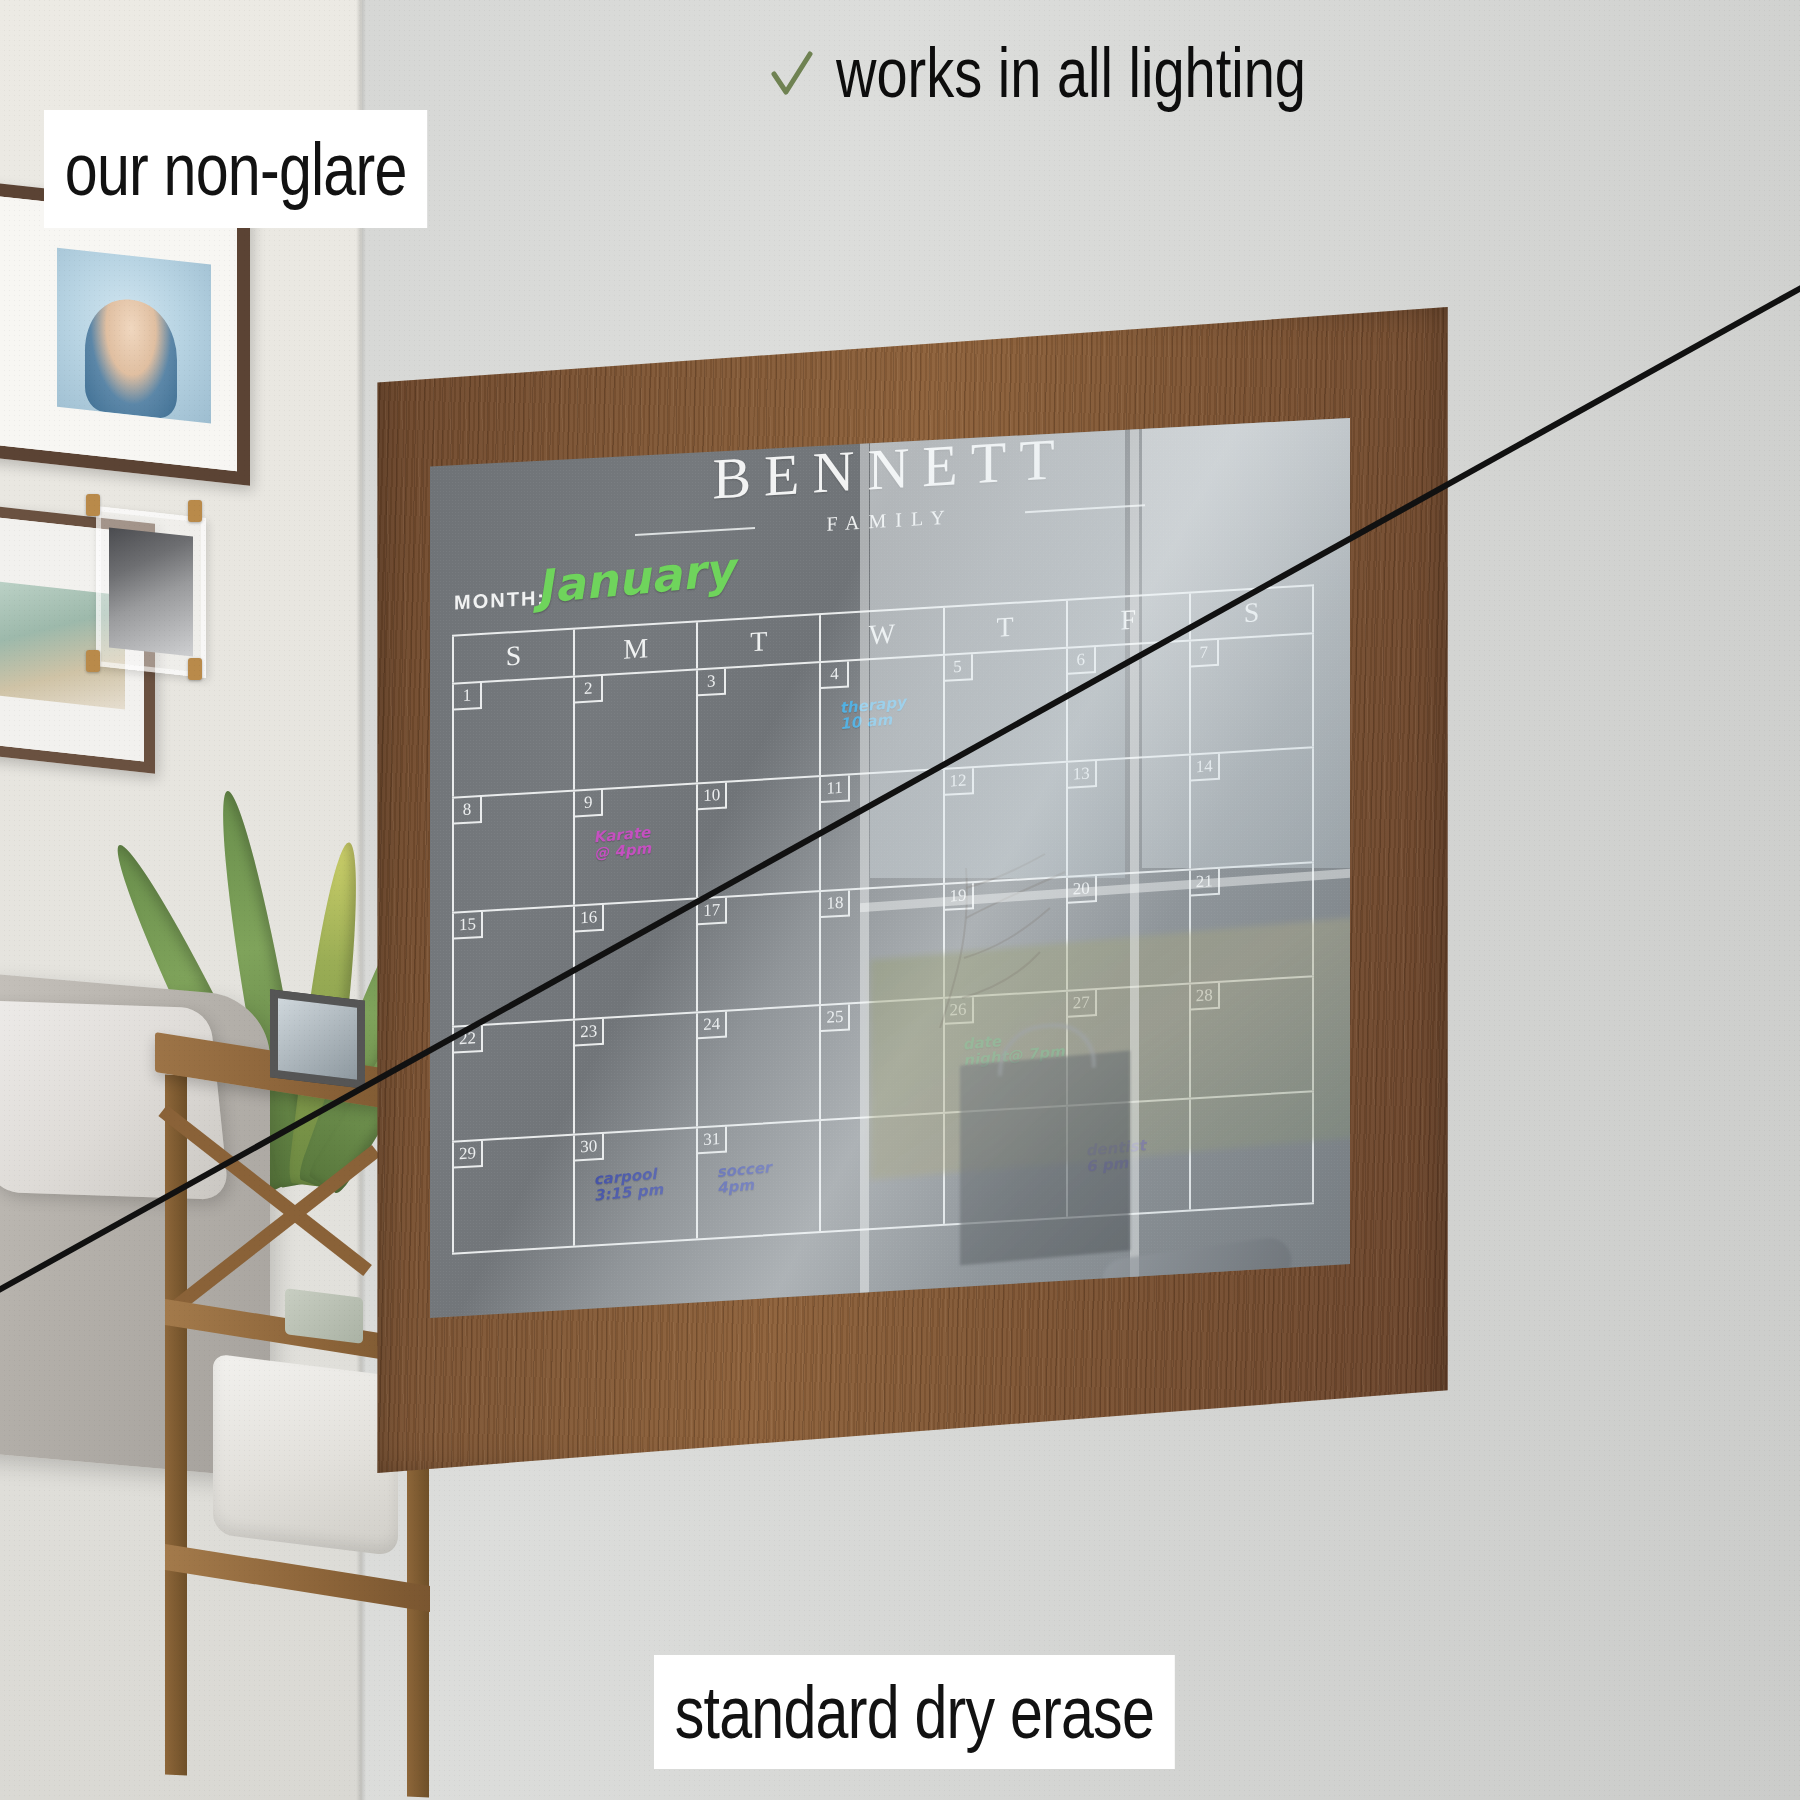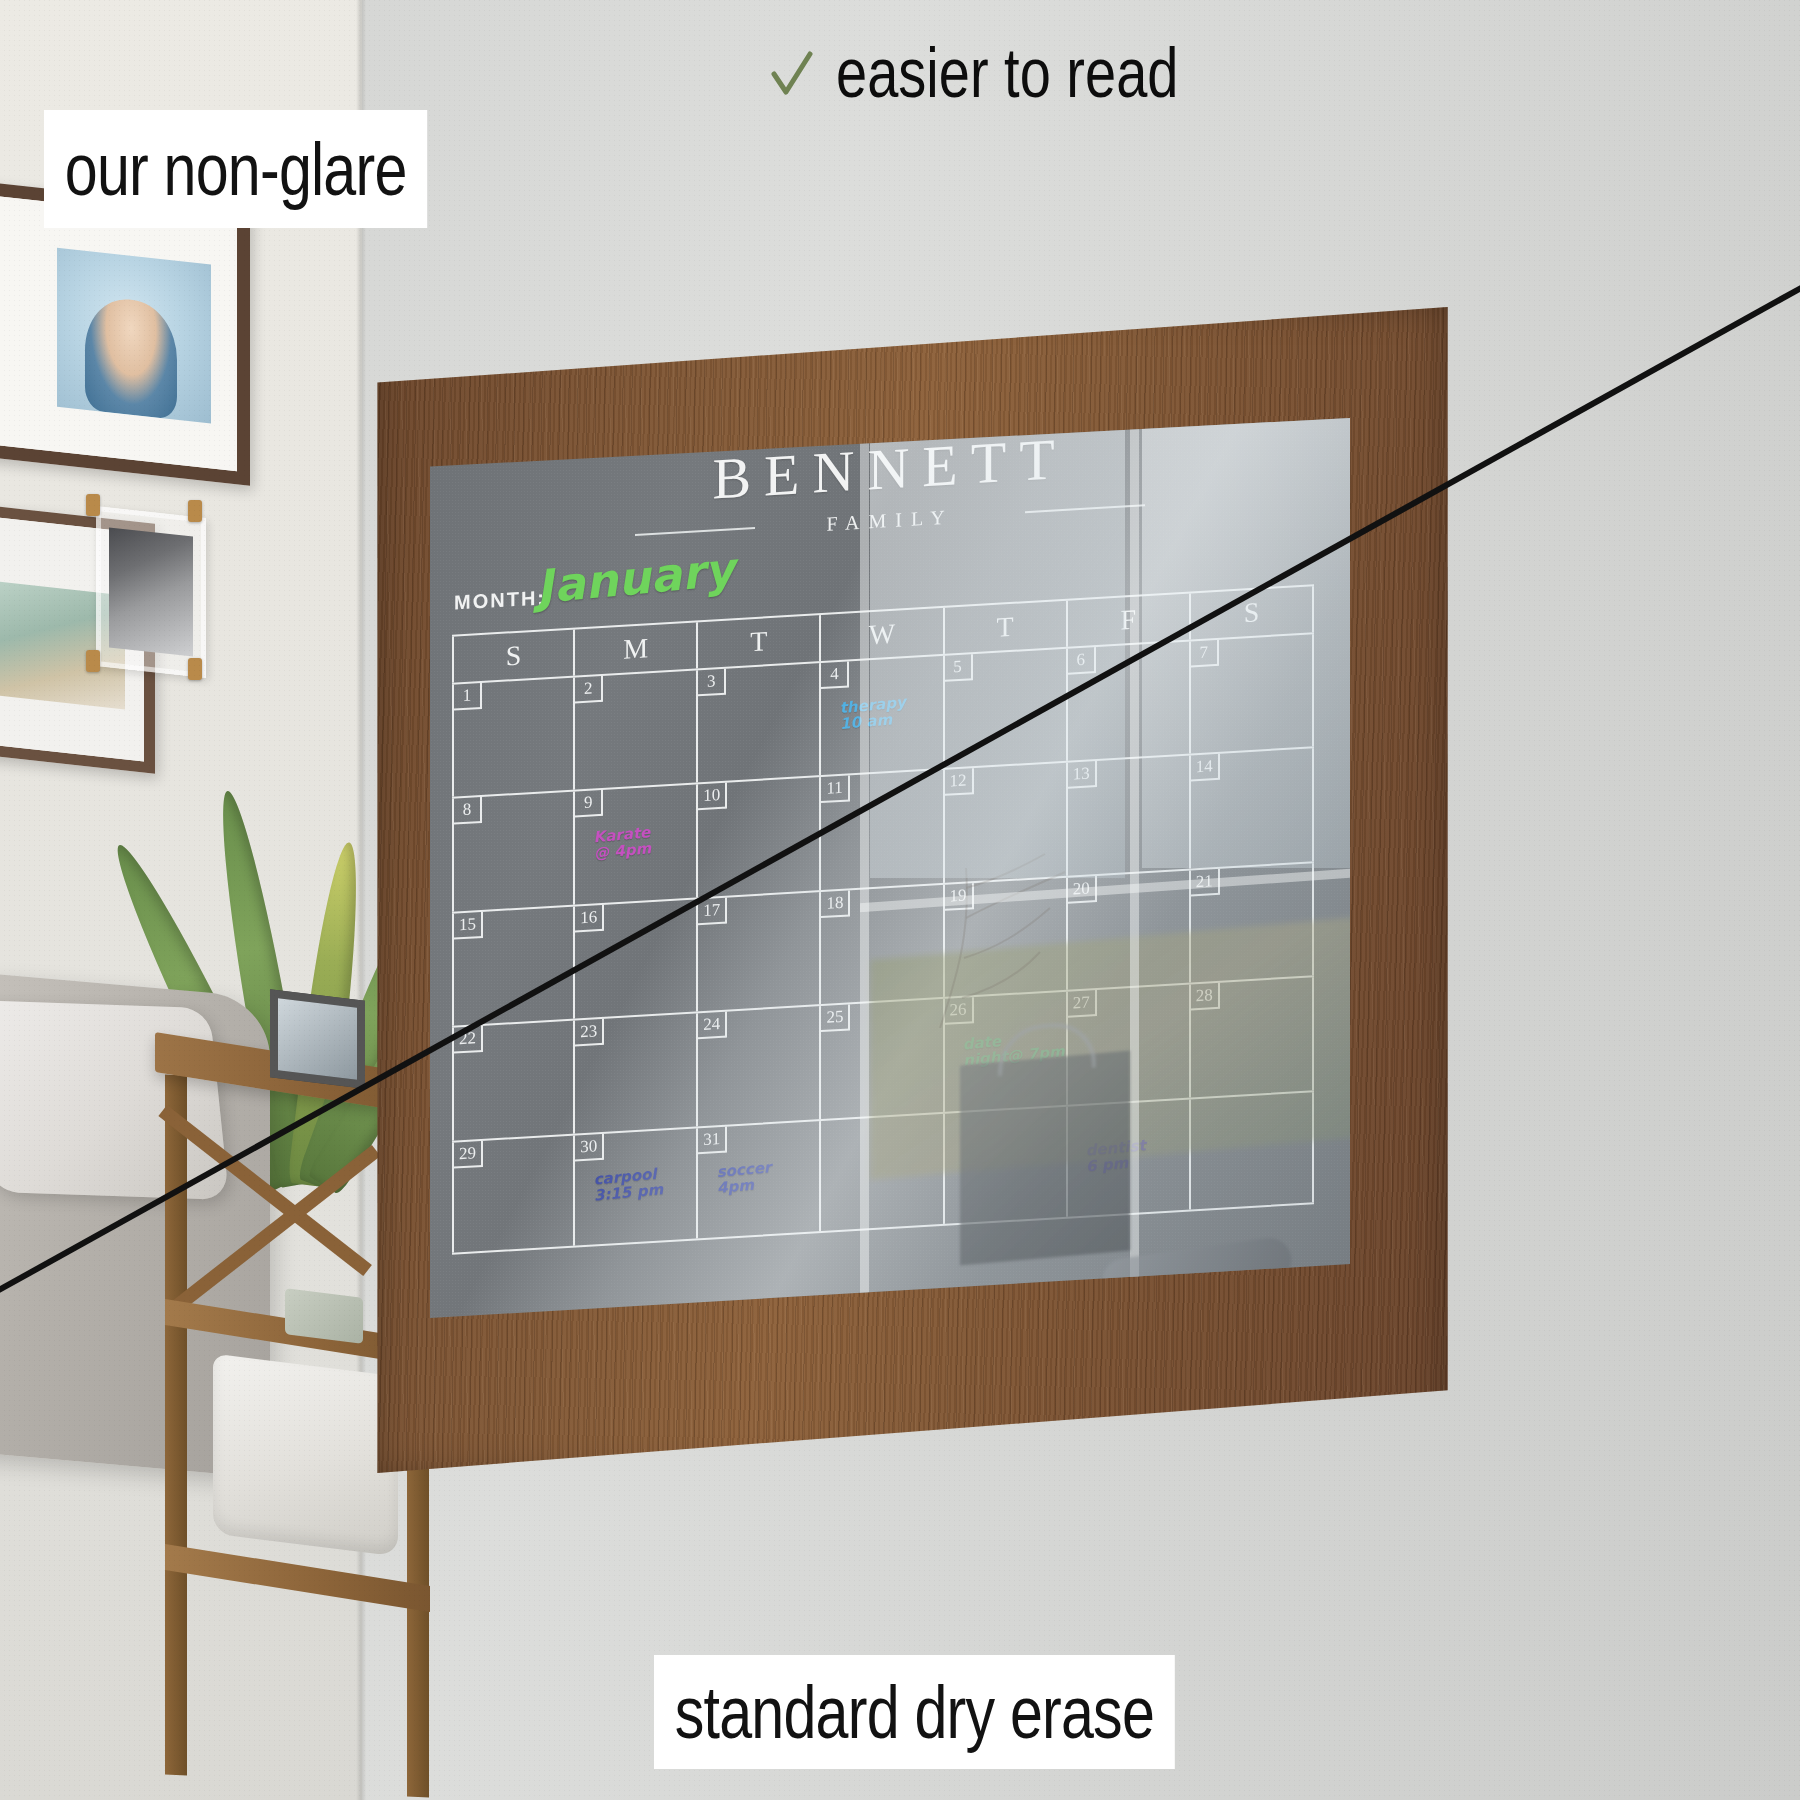--- a/index.html
+++ b/index.html
@@ -651,17 +651,17 @@
 
   <div class="banner banner-bottom">
     <span>standard dry erase</span>
   </div>
 
   <div class="bullets" id="bullets">
       <div class="bullet">
         <svg class="check-icon" viewBox="0 0 44 52">
           <path d="M4 26 L16 44 L40 6" fill="none" stroke="#6f8252" stroke-width="5" stroke-linecap="round" stroke-linejoin="round"></path>
         </svg>
-        <span class="txt">easier to read</span>
+        <span class="txt">works in all lighting</span>
       </div>
     </div>
 
 </div>
 
 </body></html>

